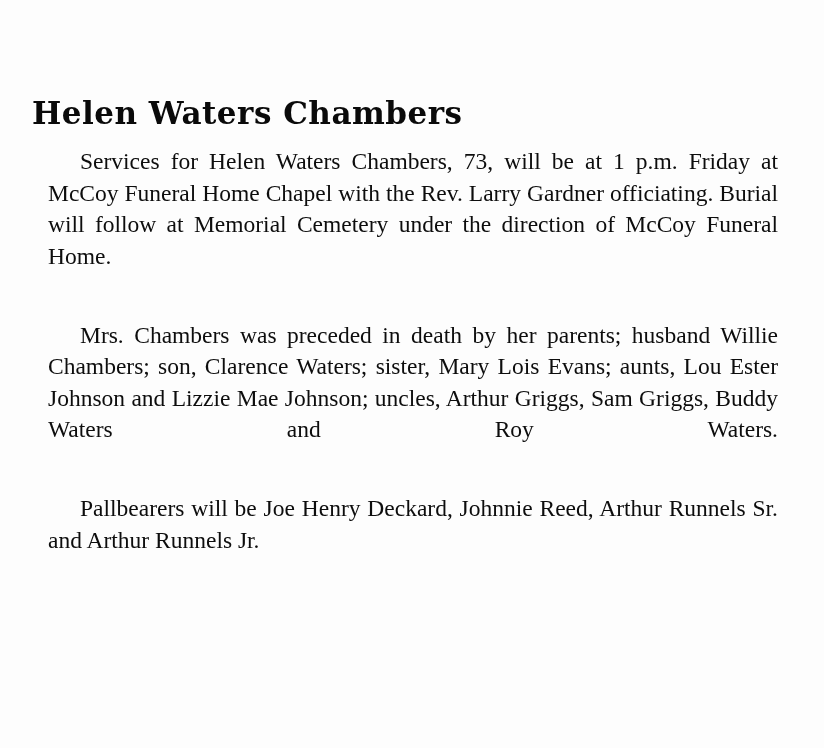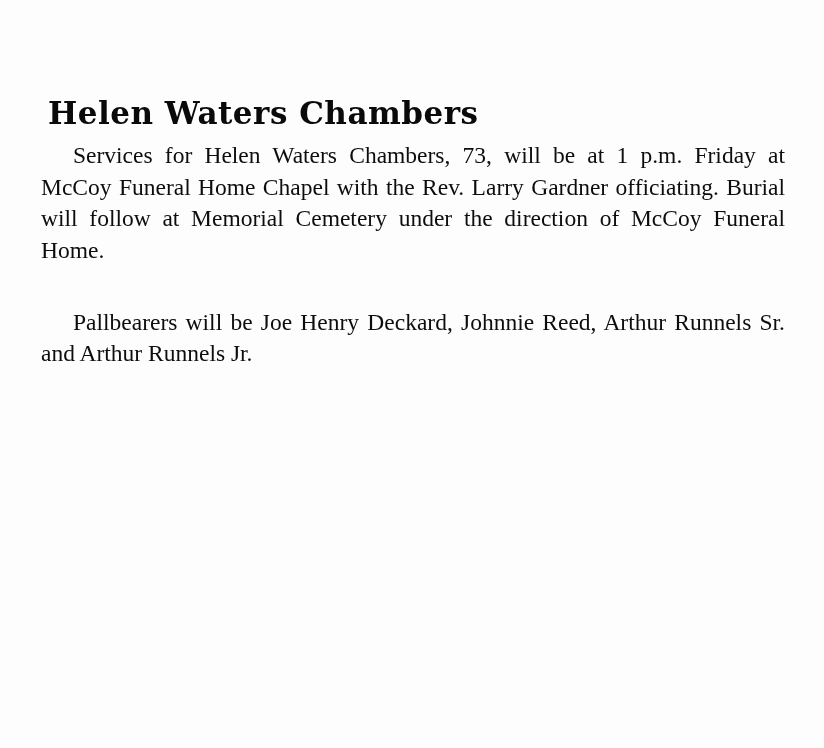--- a/index.html
+++ b/index.html
@@ -21,32 +21,32 @@
     background: #fdfdfd;
     box-sizing: border-box;
     padding: 96px 30px 0 32px;
   }
   .obit-headline {
     font-family: "DejaVu Serif", serif;
     font-weight: bold;
     font-size: 31px;
     letter-spacing: 0.5px;
     line-height: 1.1;
-    margin: 0 0 10px 16px;
+    margin: 0 0 10px 0;
     color: #0a0a0a;
   }
   .obit-body {
     font-size: 23.5px;
     line-height: 31.5px;
     text-align: justify;
     text-justify: inter-word;
     color: #0d0d0d;
   }
   .obit-para {
-    margin: 9px;
+    margin: 16px;
     text-indent: 32px;
     text-align: justify;
   }
   .obit-para::after {
     content: "";
     display: inline-block;
     width: 100%;
   }
   .obit-para.nojust::after {
     display: none;
@@ -54,16 +54,17 @@
 </style>
 </head>
 <body>
 
 <div class="page">
 
   <h1 class="obit-headline">Helen Waters Chambers</h1>
 
   <div class="obit-body">
     <p class="obit-para">Services for Helen Waters Chambers, 73, will be at 1 p.m. Friday at McCoy Funeral Home Chapel with the Rev. Larry Gardner officiating. Burial will follow at Memorial Cemetery under the direction of McCoy Funeral Home.</p>
+    <p class="obit-para">Mrs. Chambers was preceded in death by her parents; husband Willie Chambers; son, Clarence Waters; sister, Mary Lois Evans; aunts, Lou Ester Johnson and Lizzie Mae Johnson; uncles, Arthur Griggs, Sam Griggs, Buddy Waters and Roy Waters.</p>
     <p class="obit-para nojust">Pallbearers will be Joe Henry Deckard, Johnnie Reed, Arthur Runnels Sr. and Arthur Runnels Jr.</p>
   </div>
 
 </div>
 
 </body></html>

